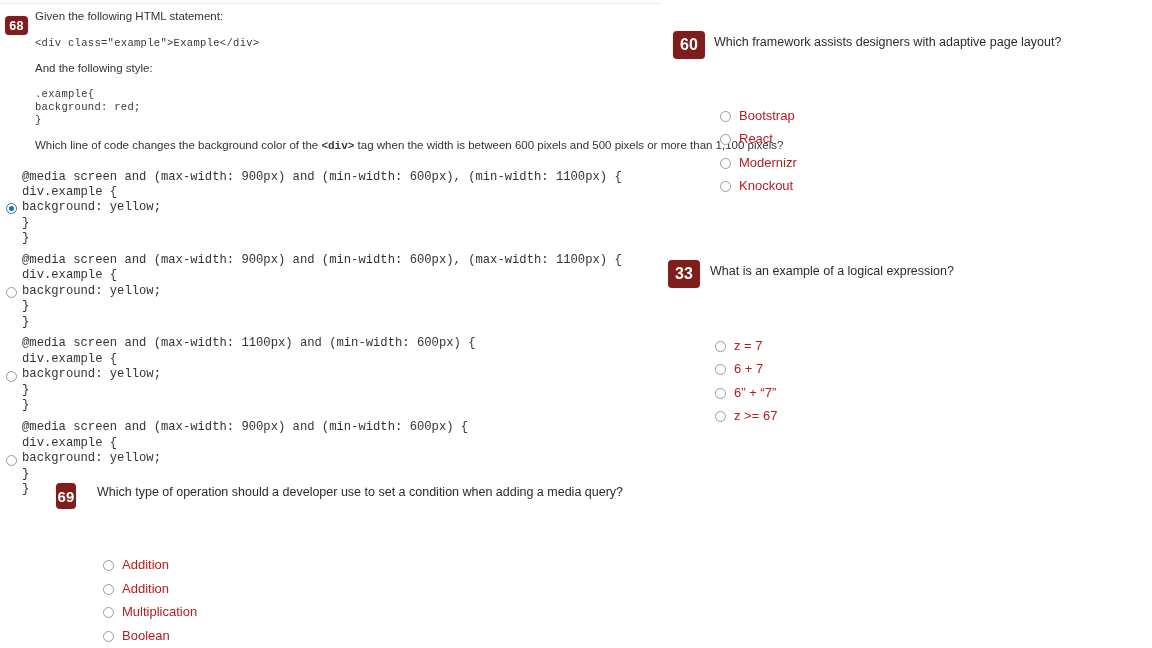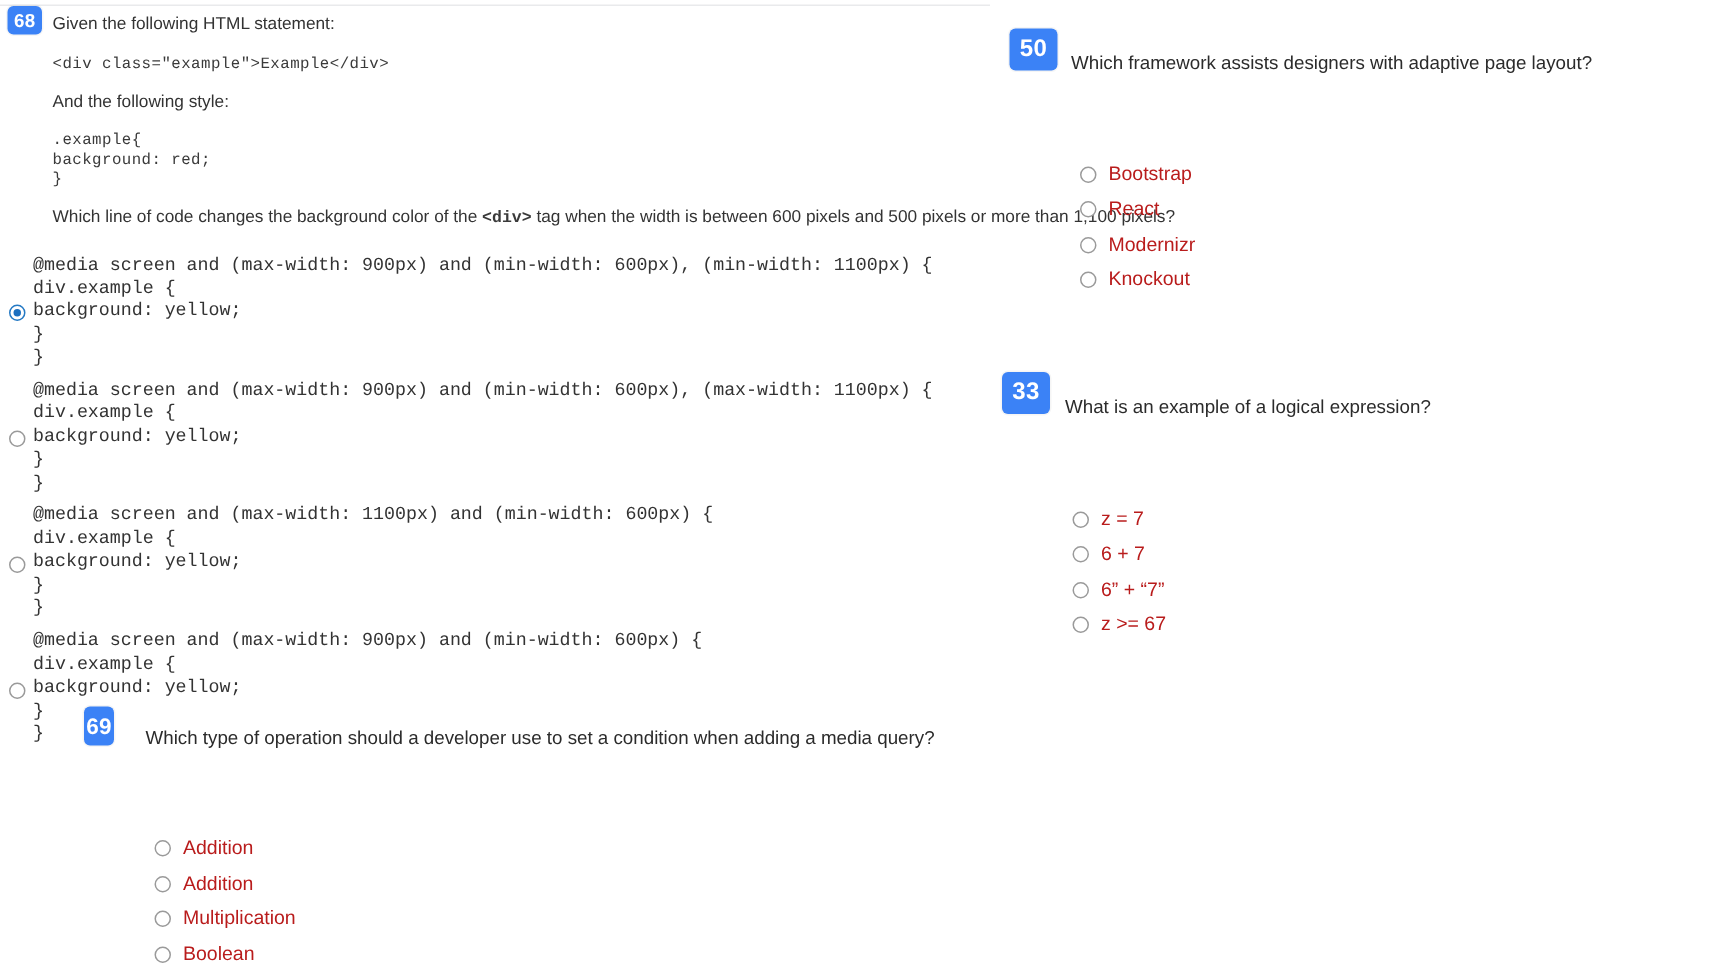--- a/index.html
+++ b/index.html
@@ -26,27 +26,28 @@
     height: 1px;
     background: #e9eaec;
   }
 
   
   .qbadge {
     position: absolute;
     display: flex;
     align-items: center;
     justify-content: center;
-    background: #3b82f6;
+    background: #7f1d1d;
     color: #ffffff;
     border-radius: 4px;
     font-family: "Liberation Sans", sans-serif;
     font-weight: bold;
     letter-spacing: .2px;
     box-shadow: 0 0 0 1px rgba(0,0,0,0.04);
+    margin-top: 12px;
   }
 
   
   .prose {
     position: absolute;
     font-family: "Liberation Sans", sans-serif;
     font-size: 11.5px;
     line-height: 15px;
     color: #333333;
     white-space: nowrap;
@@ -190,21 +191,21 @@
 </div>
 <div class="opt-row" style="left:103px; top:604px;">
   <span class="radio"></span>
   <span class="opt-label">Multiplication</span>
 </div>
 <div class="opt-row" style="left:103px; top:628px;">
   <span class="radio"></span>
   <span class="opt-label">Boolean</span>
 </div>
 
-<div class="qbadge" style="left:673px; top:19px; width:32px; height:28px; font-size:16px;">50</div>
+<div class="qbadge" style="left:673px; top:19px; width:32px; height:28px; font-size:16px;">60</div>
 
 <div class="qtext" style="left:714px; top:34px;">Which framework assists designers with adaptive page layout?</div>
 
 <div class="opt-row" style="left:720px; top:108px;">
   <span class="radio"></span>
   <span class="opt-label">Bootstrap</span>
 </div>
 <div class="opt-row" style="left:720px; top:131px;">
   <span class="radio"></span>
   <span class="opt-label">React</span>

